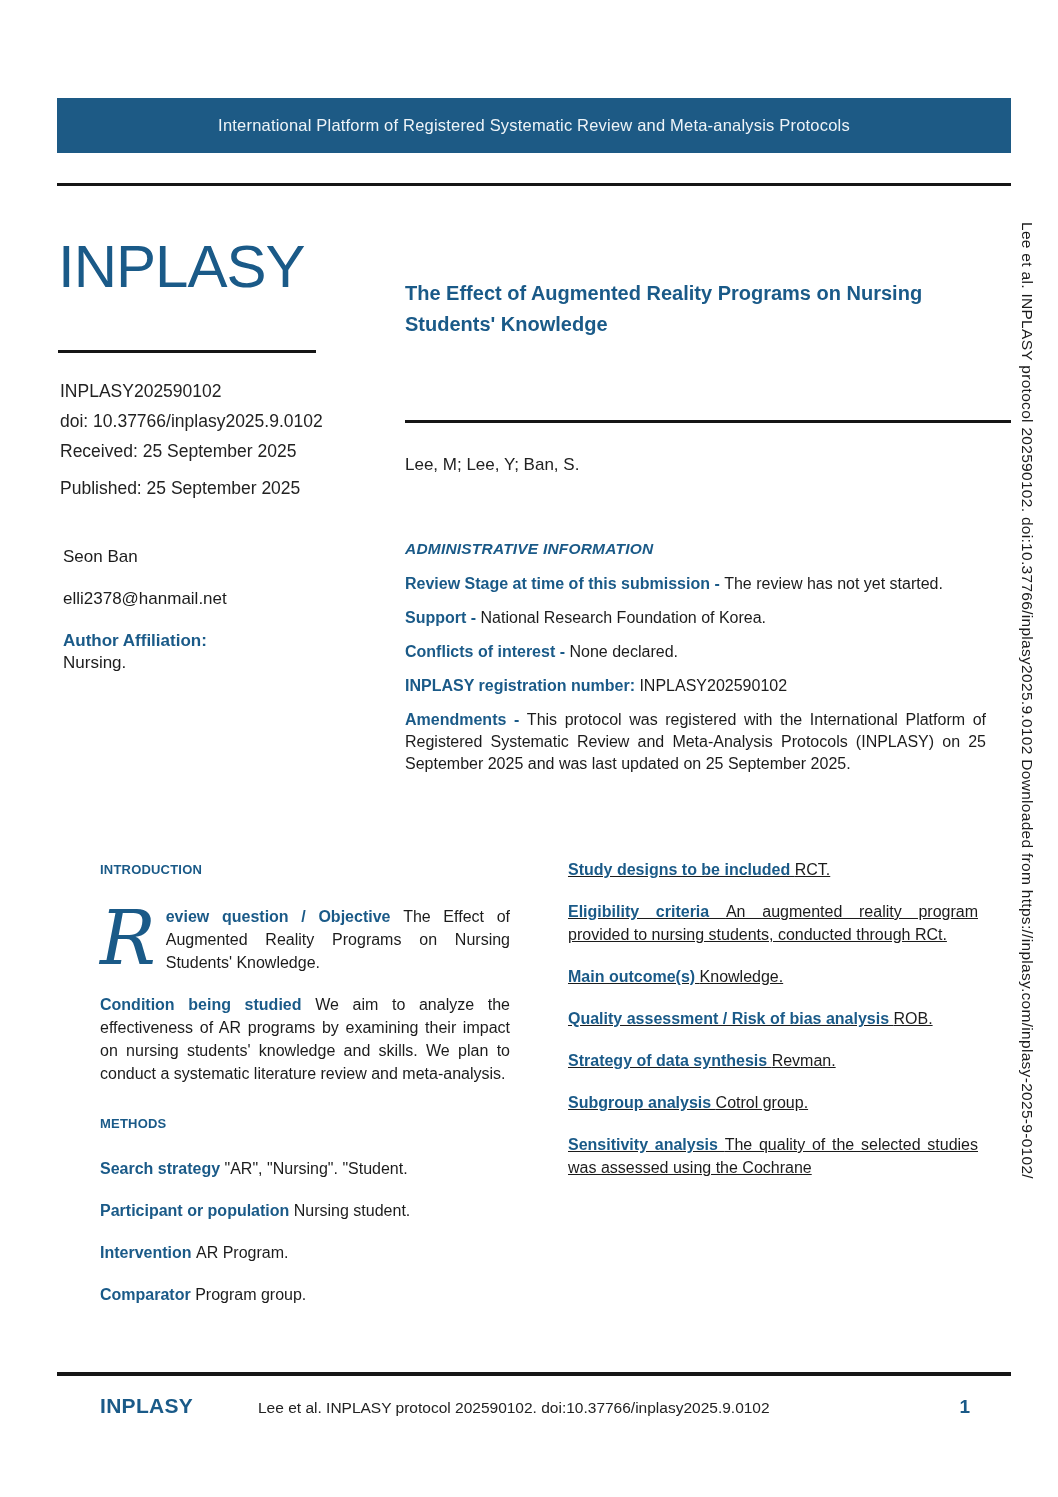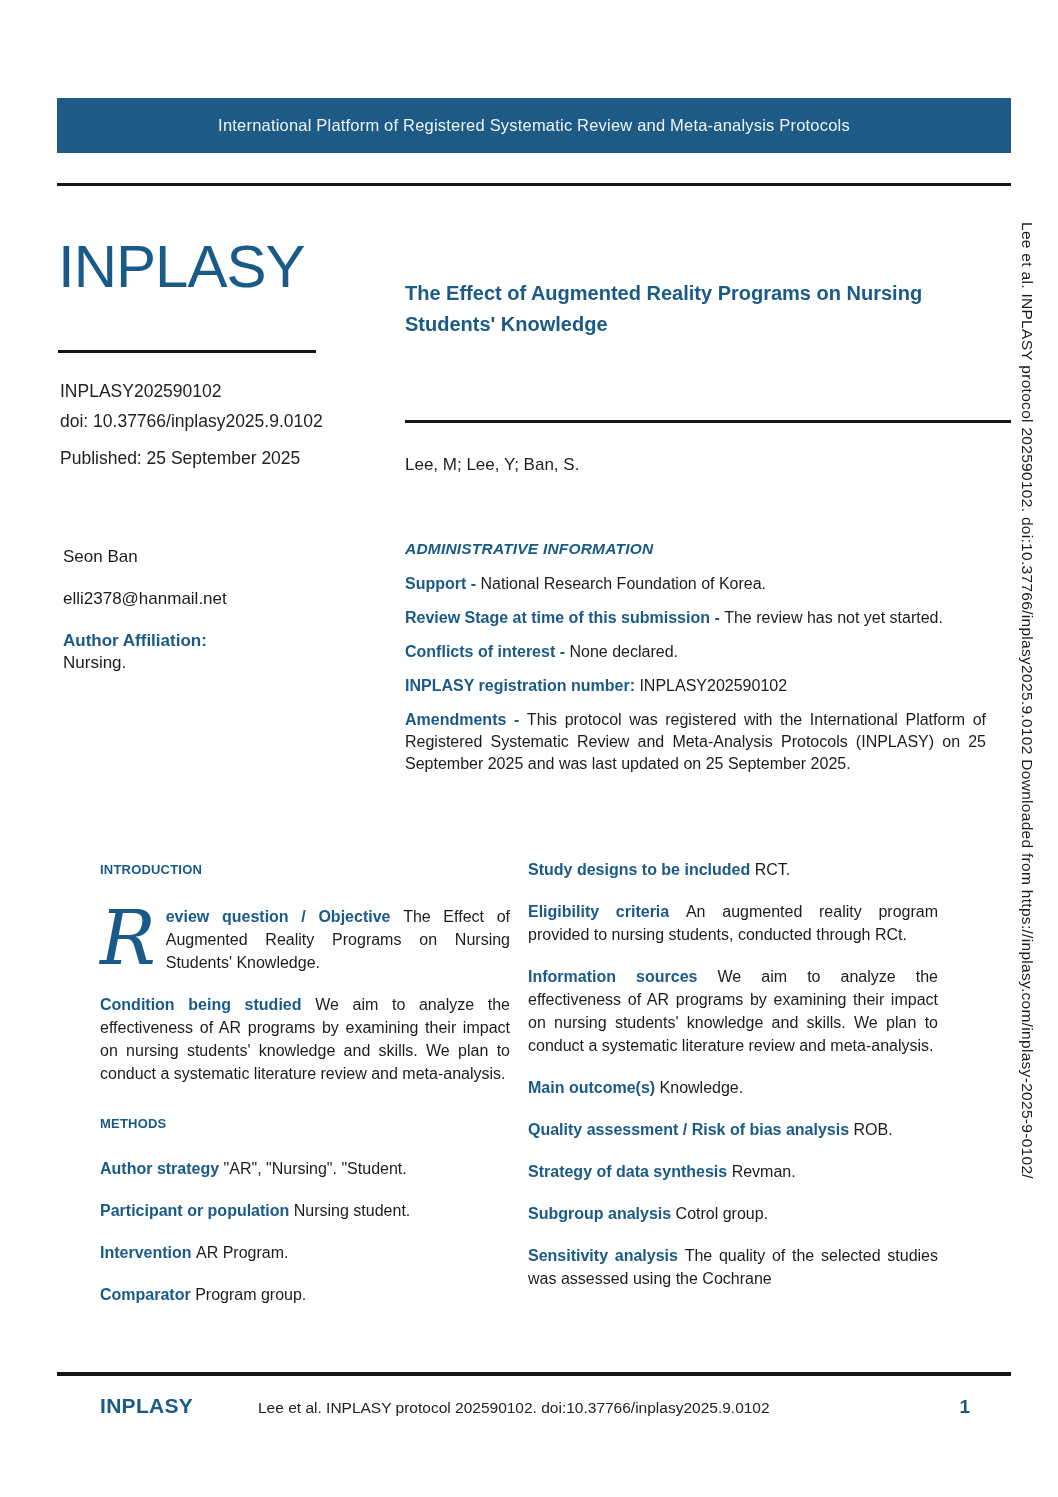--- a/index.html
+++ b/index.html
@@ -44,21 +44,21 @@
     color:var(--accent);font-weight:bold;font-size:20px;line-height:31px;
   }
   .authors{position:absolute;left:405px;top:455px;font-size:17px;color:#222;}
 
   .admin{position:absolute;left:405px;top:538px;width:581px;font-size:16px;line-height:22px;}
   .admin h2{color:var(--accent);font-size:15.5px;margin-bottom:13px;letter-spacing:.2px;font-style:italic;}
   .admin p{text-align:justify;margin-bottom:12px;}
 
   .col{position:absolute;width:410px;font-size:16px;line-height:23px;}
   .col-left{left:100px;top:858px;}
-  .col-right{left:528px;top:858px;}
+  .col-right{left:568px;top:858px;text-decoration:underline;}
   .col h2{color:var(--accent);font-size:13px;margin-bottom:24px;letter-spacing:.2px;}
   .col h2.methods{margin-top:27px;margin-bottom:22px;}
   .col p{text-align:justify;margin-bottom:19px;}
   .dropcap{
     float:left;font-family:"DejaVu Serif",serif;font-style:italic;
     color:var(--accent);font-size:74px;line-height:58px;
     margin:4px 10px 0 0;
   }
 
   .side-text{
@@ -80,60 +80,60 @@
     <span>International Platform of Registered Systematic Review and Meta-analysis Protocols</span>
   </div>
   <div class="rule rule-top"></div>
 
   <div class="logo">INPLASY</div>
   <div class="rule rule-logo"></div>
 
   <div class="meta">
     <p>INPLASY202590102</p>
     <p>doi: 10.37766/inplasy2025.9.0102</p>
+    <p>Received: 25 September 2025</p>
     <p class="pub">Published: 25 September 2025</p>
   </div>
 
   <div class="contact">
     <p>Seon Ban</p>
     <p class="email">elli2378@hanmail.net</p>
     <p class="blue-label affil">Author Affiliation:</p>
     <p>Nursing.</p>
   </div>
 
   <div class="title">The Effect of Augmented Reality Programs on Nursing Students' Knowledge</div>
   <div class="rule rule-title"></div>
   <div class="authors">Lee, M; Lee, Y; Ban, S.</div>
 
   <div class="admin">
     <h2>ADMINISTRATIVE INFORMATION</h2>
+    <p><span class="blue-label">Review Stage at time of this submission - </span><span>The review has not yet started.</span></p>
     <p><span class="blue-label">Support - </span><span> National Research Foundation of Korea.</span></p>
-    <p><span class="blue-label">Review Stage at time of this submission - </span><span>The review has not yet started.</span></p>
     <p><span class="blue-label">Conflicts of interest - </span><span>None declared.</span></p>
     <p><span class="blue-label">INPLASY registration number: </span><span>INPLASY202590102</span></p>
     <p><span class="blue-label">Amendments - </span><span>This protocol was registered with the International Platform of Registered Systematic Review and Meta-Analysis Protocols (INPLASY) on 25 September 2025 and was last updated on 25 September 2025.</span></p>
   </div>
 
   <div class="col col-left">
     <h2>INTRODUCTION</h2>
     <p>
       <span class="dropcap">R</span><span class="blue-label">eview question / Objective </span><span>The Effect of Augmented Reality Programs on Nursing Students' Knowledge.</span>
     </p>
     <p><span class="blue-label">Condition being studied </span><span>We aim to analyze the effectiveness of AR programs by examining their impact on nursing students' knowledge and skills. We plan to conduct a systematic literature review and meta-analysis.</span></p>
     <h2 class="methods">METHODS</h2>
-    <p><span class="blue-label">Author strategy </span><span>"AR", "Nursing". "Student.</span></p>
+    <p><span class="blue-label">Search strategy </span><span>"AR", "Nursing". "Student.</span></p>
     <p><span class="blue-label">Participant or population </span><span>Nursing student.</span></p>
     <p><span class="blue-label">Intervention </span><span>AR Program.</span></p>
     <p><span class="blue-label">Comparator </span><span>Program group.</span></p>
   </div>
 
   <div class="col col-right">
     <p><span class="blue-label">Study designs to be included </span><span>RCT.</span></p>
     <p><span class="blue-label">Eligibility criteria </span><span>An augmented reality program provided to nursing students, conducted through RCt.</span></p>
-    <p><span class="blue-label">Information sources </span><span>We aim to analyze the effectiveness of AR programs by examining their impact on nursing students' knowledge and skills. We plan to conduct a systematic literature review and meta-analysis.</span></p>
     <p><span class="blue-label">Main outcome(s) </span><span>Knowledge.</span></p>
     <p><span class="blue-label">Quality assessment / Risk of bias analysis </span><span>ROB.</span></p>
     <p><span class="blue-label">Strategy of data synthesis </span><span>Revman.</span></p>
     <p><span class="blue-label">Subgroup analysis </span><span>Cotrol group.</span></p>
     <p><span class="blue-label">Sensitivity analysis </span><span>The quality of the selected studies was assessed using the Cochrane</span></p>
   </div>
 
   <div class="side-text">Lee et al. INPLASY protocol 202590102. doi:10.37766/inplasy2025.9.0102 Downloaded from https://inplasy.com/inplasy-2025-9-0102/</div>
 
   <div class="rule rule-footer"></div>

